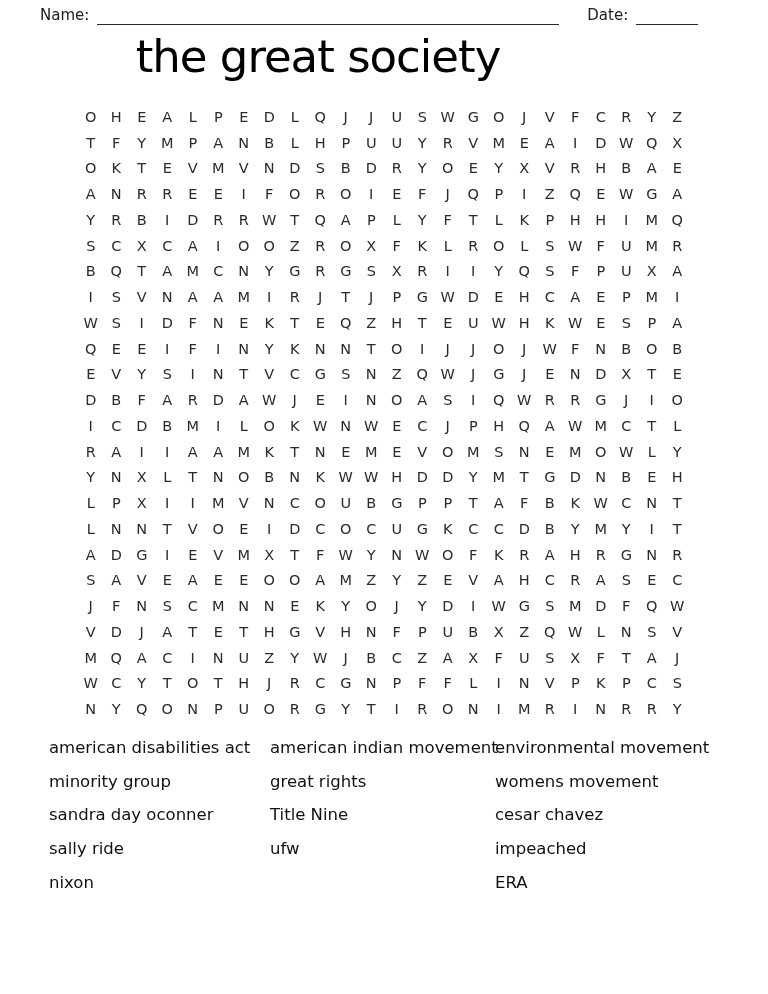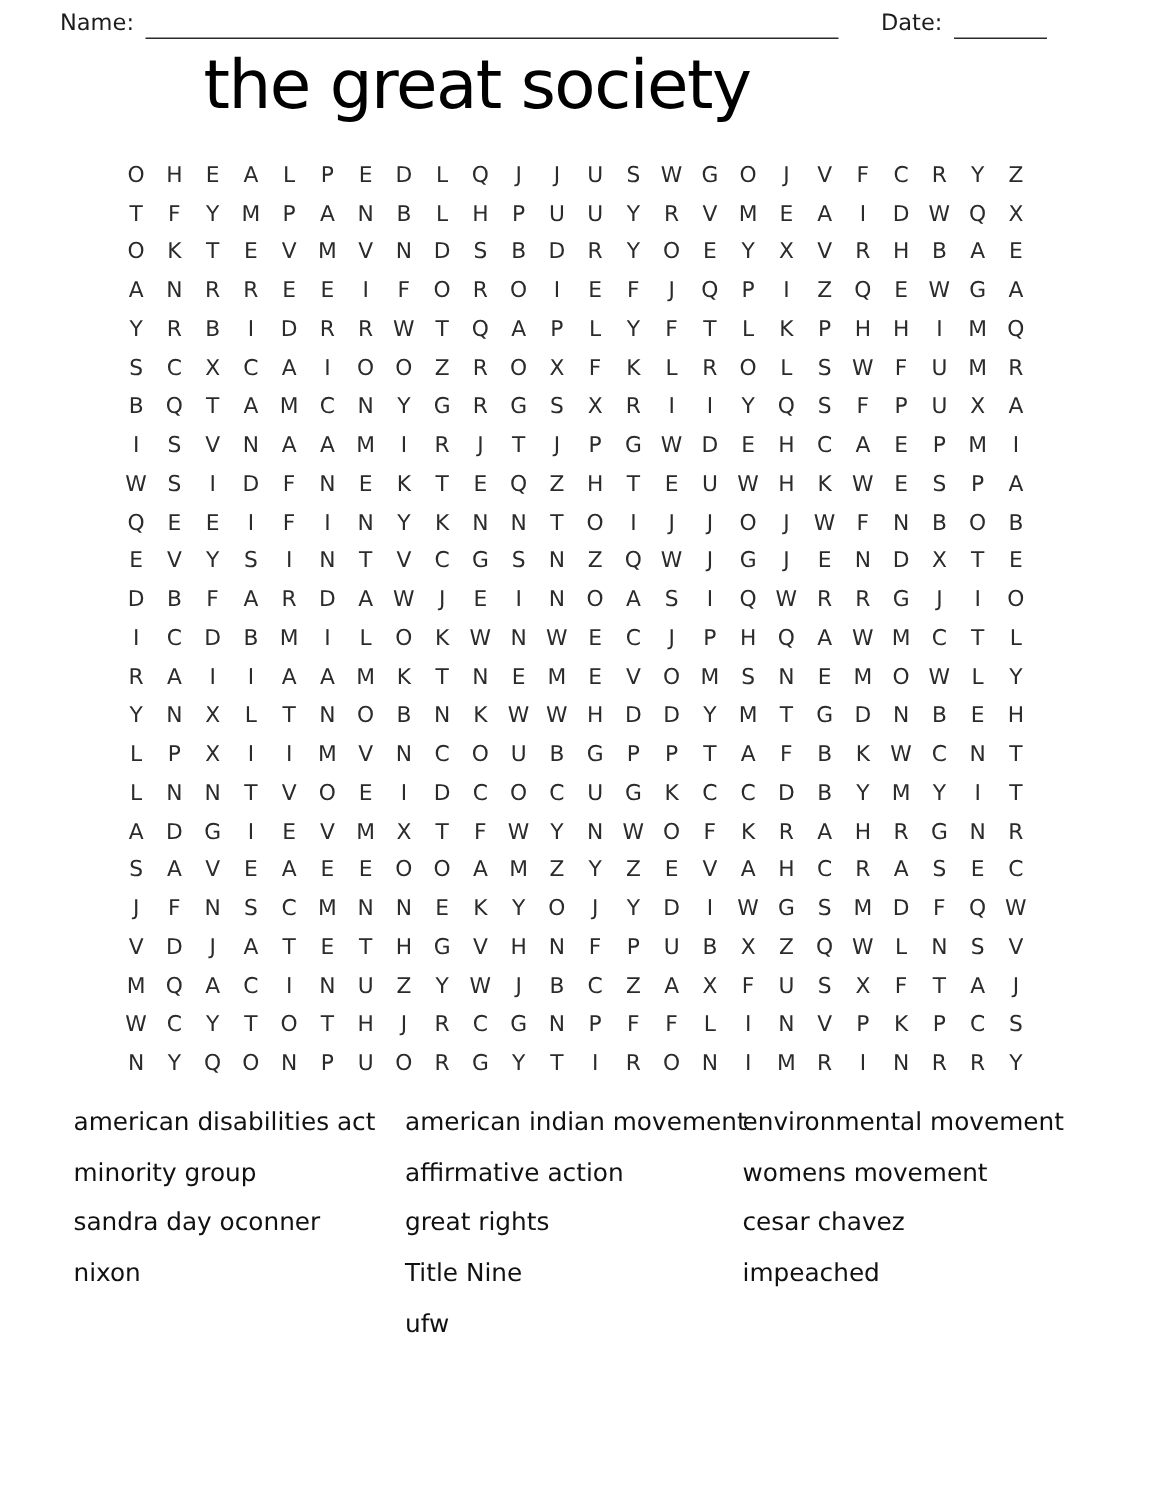--- a/index.html
+++ b/index.html
@@ -7,21 +7,21 @@
   body {
     width:768px; height:994px; position:relative; overflow:hidden;
     font-family:"DejaVu Sans","Liberation Sans",sans-serif;
     color:#1c1c1c;
   }
   .page { position:absolute; inset:0; background:#fff; }
 
   
   .header {
     position:absolute; top:6px; left:40px; right:38px;
-    display:flex; align-items:flex-end; font-size:15px;
+    display:flex; align-items:center; font-size:15px;
   }
   .hdr-label { white-space:nowrap; padding-bottom:2px; }
   .fill-line { border-bottom:1.5px solid #2a2a2a; height:18px; }
   .name-line { flex:1 1 auto; margin-left:8px; margin-right:28px; max-width:462px; }
   .date-line { width:62px; margin-left:8px; }
 
   
   .title {
     position:absolute; top:30px; left:0; width:636px;
     text-align:center; font-size:45px; font-weight:400;
@@ -687,30 +687,31 @@
         <span class="grid-cell">R</span>
         <span class="grid-cell">Y</span>
       </div>
     </div>
 
   <div class="words" id="words">
     <div class="word-col word-col-1" id="wcol0">
         <div class="word-item">american disabilities act</div>
         <div class="word-item">minority group</div>
         <div class="word-item">sandra day oconner</div>
+        <div class="word-item">sally ride</div>
         <div class="word-item">nixon</div>
       </div>
     <div class="word-col word-col-2" id="wcol1">
         <div class="word-item">american indian movement</div>
-        <div class="word-item">affirmative action</div>
         <div class="word-item">great rights</div>
         <div class="word-item">Title Nine</div>
         <div class="word-item">ufw</div>
       </div>
     <div class="word-col word-col-3" id="wcol2">
         <div class="word-item">environmental movement</div>
         <div class="word-item">womens movement</div>
         <div class="word-item">cesar chavez</div>
         <div class="word-item">impeached</div>
+        <div class="word-item">ERA</div>
       </div>
   </div>
 
 </div>
 
 </body></html>

